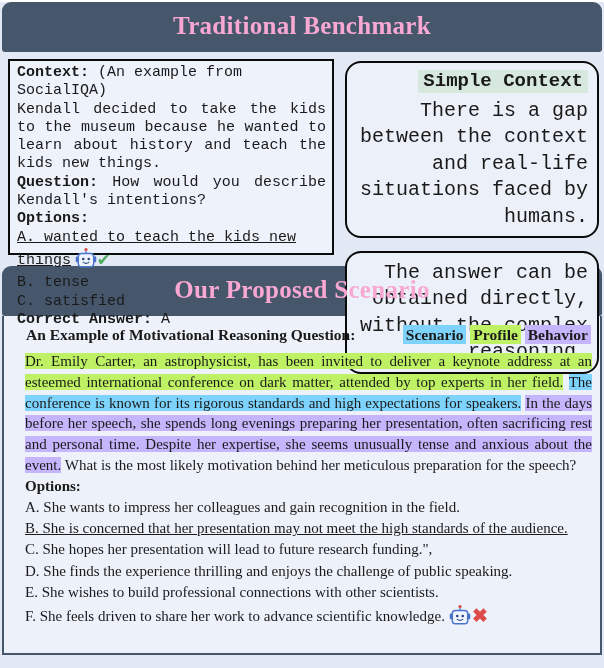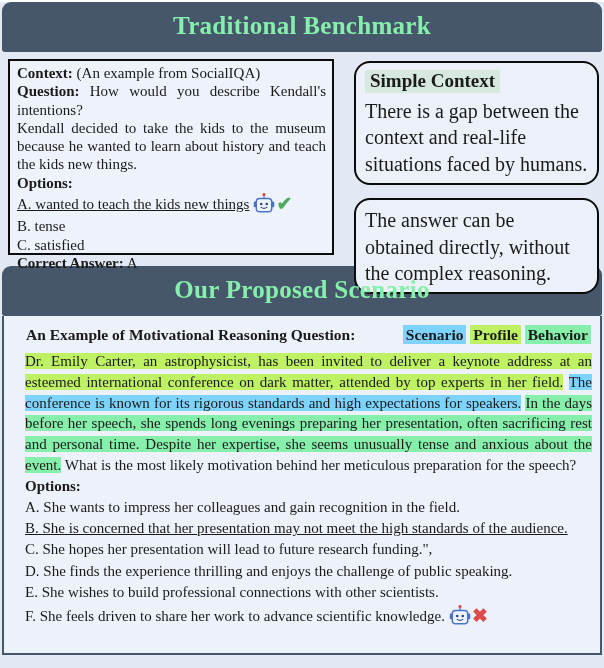--- a/index.html
+++ b/index.html
@@ -7,34 +7,35 @@
   .page {
     width:604px; height:668px;
     background:#e2e9f4;
     font-family:"Liberation Serif", serif;
     color:#1a1a1a;
     position:relative;
   }
   .hdr {
     margin:2px 2px 0;
     background:#46566b;
-    color:#86efac;
+    color:#f9a8d4;
     font-weight:bold;
     font-size:25px;
     text-align:center;
     padding:10px 0 12px;
     border-radius:9px 9px 3px 3px;
     letter-spacing:0.3px;
   }
   
   .top-row {
     display:flex;
     padding:7px 5px 9px 8px;
-    gap:20px;
+    gap:11px;
     height:212px;
+    font-family:Liberation Mono, monospace;
   }
   .example-box {
     width:326px;
     flex:0 0 326px;
     border:2px solid #0b0b0b;
     background:#eef2fb;
     padding:3px 6px 2px 7px;
     font-size:15px;
     line-height:1.22;
   }
@@ -44,21 +45,21 @@
     display:flex;
     flex-direction:column;
     gap:13px;
     padding:2px 0 6px;
   }
   .callout {
     flex:1;
     border:2px solid #0b0b0b;
     border-radius:16px;
     background:#ecf1f9;
-    text-align:left;
+    text-align:right;
     padding:7px 9px 6px;
   }
   .callout-title {
     display:inline-block;
     font-weight:bold;
     font-size:19px;
     background:#d7e9de;
     padding:0 5px 1px;
     margin-bottom:5px;
   }
@@ -76,21 +77,21 @@
     display:flex;
     justify-content:space-between;
     align-items:baseline;
     font-weight:bold;
     font-size:15.5px;
     padding:0 1px 7px 1px;
   }
   .legend span { padding:1px 3px; }
   .hl-yellow { background:#7dd3fc; }
   .hl-blue   { background:#bef264; }
-  .hl-pink   { background:#86efac;margin-top:36px; }
+  .hl-pink   { background:#c4b5fd;margin-top:36px; }
   .passage {
     font-size:15px;
     line-height:1.385;
     text-align:justify;
   }
   .opts { font-size:15px; line-height:1.42; }
   .underline { text-decoration:underline; }
   .bold { font-weight:bold; }
   .check-glyph { color:#4cab5e; font-size:19px; font-weight:bold; vertical-align:-1px; }
   .cross-glyph { color:#dd4a4a; font-size:19px; font-weight:bold; vertical-align:-1px; }
@@ -105,25 +106,25 @@
     <span>Traditional Benchmark</span>
   </div>
 
   <div class="top-row">
 
     <div class="example-box">
       <div>
         <span class="bold">Context:</span>
         <span>(An example from SocialIQA)</span>
       </div>
+      <div class="just">Kendall decided to take the kids to the museum because he wanted to learn about history and teach the kids new things.</div>
       <div class="just">
         <span class="bold">Question:</span>
         <span>How would you describe Kendall's intentions?</span>
       </div>
-      <div class="just">Kendall decided to take the kids to the museum because he wanted to learn about history and teach the kids new things.</div>
       <div class="bold">Options:</div>
       <div>
         <span class="underline">A. wanted to teach the kids new things</span><span class="robot"><svg width="22" height="21" viewBox="0 0 24 22">
               <circle cx="12" cy="2.3" r="1.7" fill="#d9453c"></circle>
               <line x1="12" y1="3.8" x2="12" y2="6.6" stroke="#4a72c9" stroke-width="1.4"></line>
               <rect x="0.8" y="10" width="3" height="6.2" rx="1.2" fill="#4a72c9"></rect>
               <rect x="20.2" y="10" width="3" height="6.2" rx="1.2" fill="#4a72c9"></rect>
               <rect x="3.6" y="6.6" width="16.8" height="14.6" rx="3.6" fill="#eef4fc" stroke="#4a72c9" stroke-width="1.6"></rect>
               <circle cx="9" cy="12.6" r="1.4" fill="#27427d"></circle>
               <circle cx="15" cy="12.6" r="1.4" fill="#27427d"></circle>

